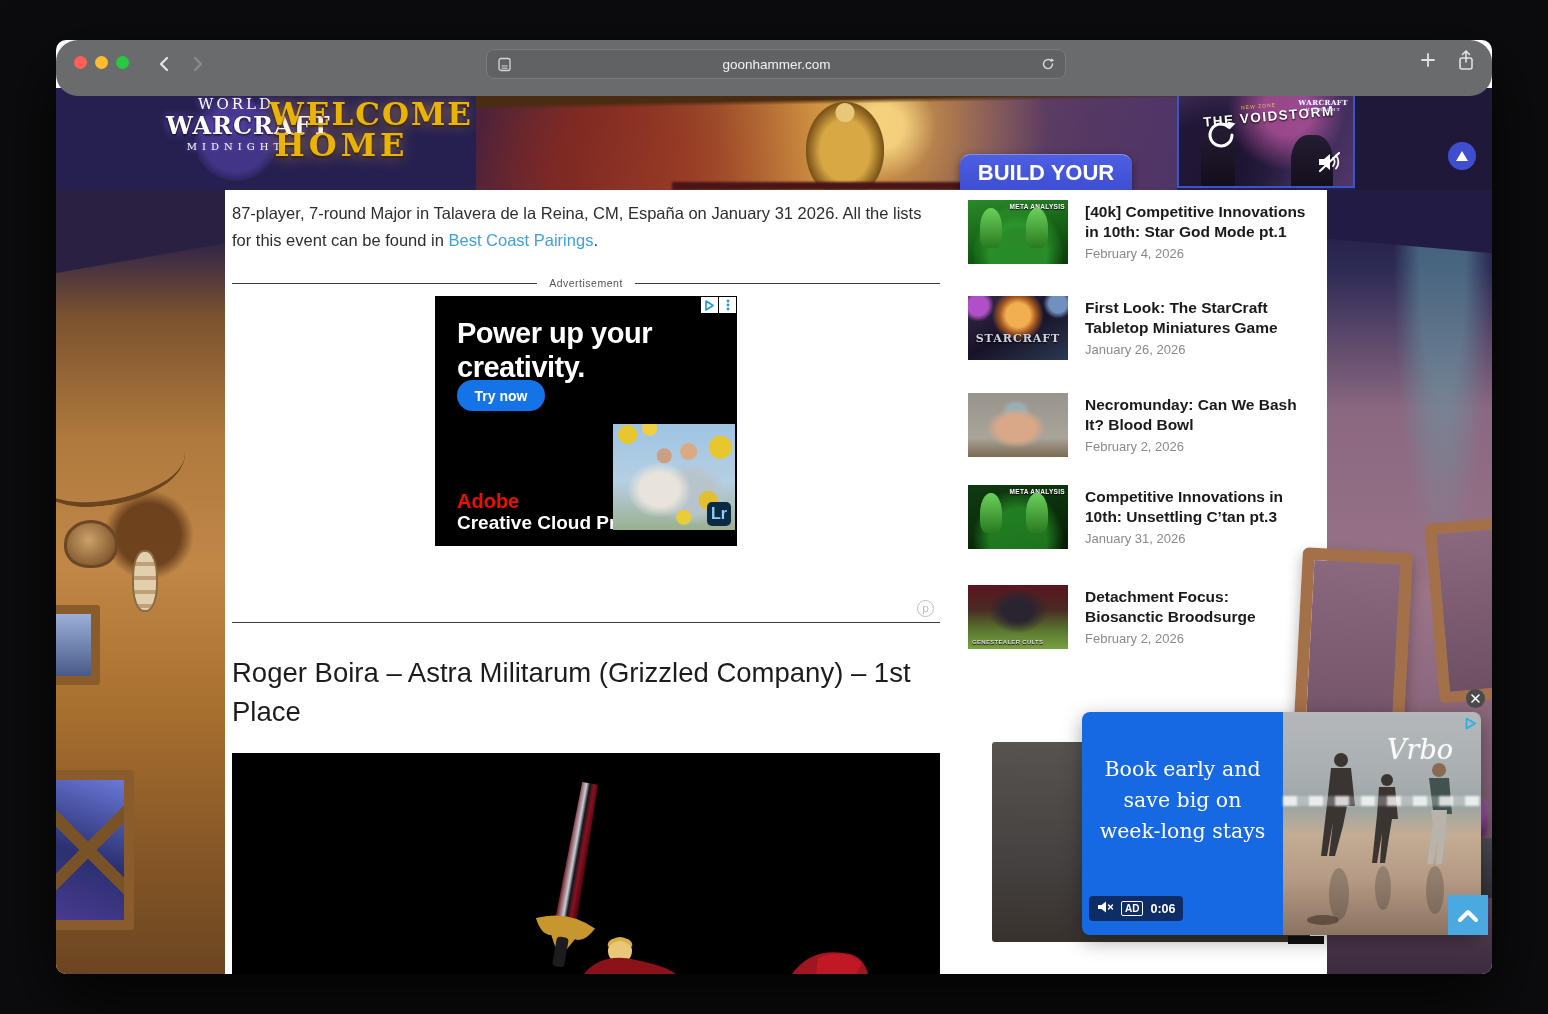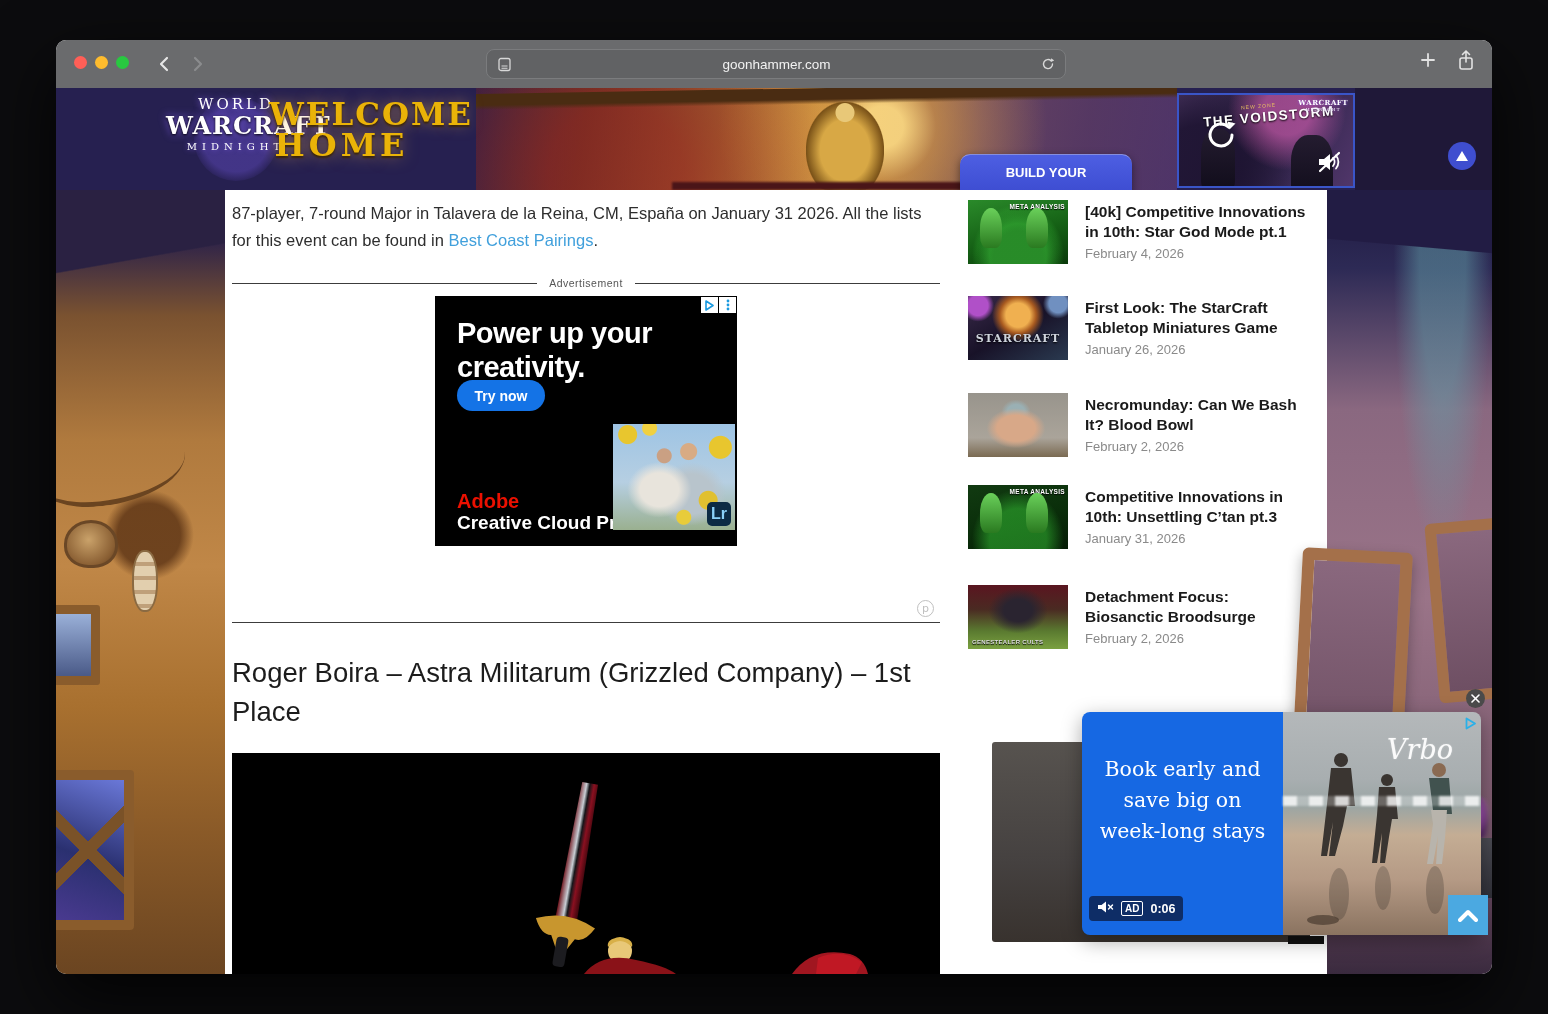--- a/index.html
+++ b/index.html
@@ -1,21 +1,21 @@
 <!DOCTYPE html>
 <html><head>
 <meta charset="utf-8">
 <style>
   * { margin:0; padding:0; box-sizing:border-box; }
   html,body { width:1548px; height:1014px; background:#0c0c0e; font-family:"Liberation Sans", sans-serif; overflow:hidden; }
   .screen { position:relative; width:1548px; height:1014px; }
   .window { position:absolute; left:56px; top:40px; width:1436px; height:934px; border-radius:10px; overflow:hidden; background:#fff; box-shadow:0 25px 70px rgba(0,0,0,.8); }
 
   
-  .titlebar { position:absolute; left:0; top:0; width:1436px; height:48px; background:#6a6b6d; z-index:60; }
+  .titlebar { position:absolute; left:0; top:0; width:1436px; height:56px; background:#6a6b6d; z-index:60;border-radius:22px; }
   .tl { position:absolute; top:16px; width:13px; height:13px; border-radius:50%; }
   .tl.close { left:18px; background:#ff5f57; }
   .tl.min   { left:39px; background:#febc2e; }
   .tl.max   { left:60px; background:#28c840; }
   .navbtn { position:absolute; top:12px; width:24px; height:24px; display:flex; align-items:center; justify-content:center; }
   .urlbar { position:absolute; left:430px; top:9px; width:580px; height:30px; background:#616264; border:1px solid #7b7c7e; border-radius:8px; display:flex; align-items:center; }
   .urltext { flex:1; text-align:center; color:#f2f2f2; font-size:13.5px; }
   .chromeicon { position:absolute; top:11px; }
 
   
@@ -39,21 +39,21 @@
   .wowlogo::before { content:""; position:absolute; left:28px; top:2px; width:84px; height:84px; border-radius:50%;
     background:radial-gradient(circle, rgba(90,70,180,.55) 0 55%, rgba(40,30,90,.2) 75%, transparent 80%); }
   .wlg1 { position:relative; font-size:15px; letter-spacing:3px; text-shadow:0 0 6px #7a5ae0; }
   .wlg2 { position:relative; font-size:24px; font-weight:bold; letter-spacing:1px; margin-top:-2px; text-shadow:0 1px 3px #000, 0 0 8px #7a5ae0; }
   .wlg3 { position:relative; font-size:10px; letter-spacing:5px; margin-top:1px; text-shadow:0 0 5px #7a5ae0; }
   .welcome { position:absolute; left:213px; top:8px; width:145px; text-align:center; font-family:"DejaVu Serif", serif; font-weight:bold; color:#eab308; }
   .wel1 { font-size:31px; letter-spacing:2px; text-shadow:0 2px 2px #3a2408, 0 0 14px rgba(255,190,80,.55); }
   .wel2 { font-size:32px; letter-spacing:4px; margin-top:-6px; text-shadow:0 2px 2px #3a2408, 0 0 16px rgba(255,190,80,.6); }
   .cta-btn { position:absolute; left:904px; top:66px; width:172px; height:60px; border-radius:10px;
     background:linear-gradient(180deg,#4d5fe2,#3442c8); border:0; border-top:1px solid rgba(255,255,255,.4);
-    box-shadow:0 3px 8px rgba(0,0,0,.45); color:#fff; font-weight:bold; font-size:13px; line-height:25px; text-align:center; cursor:pointer; font-family:"Liberation Sans", sans-serif; }
+    box-shadow:0 3px 8px rgba(0,0,0,.45); color:#fff; font-weight:bold; font-size:22px; line-height:25px; text-align:center; cursor:pointer; font-family:"Liberation Sans", sans-serif; }
   .banner-video { position:absolute; left:1121px; top:5px; width:178px; height:95px; border:2px solid #3a55c8; overflow:hidden;
     background:
       radial-gradient(circle at 62% 18%, rgba(200,90,170,.7) 0 18%, transparent 45%),
       radial-gradient(circle at 12% 80%, rgba(30,20,50,.9) 0 25%, transparent 55%),
       linear-gradient(115deg, #4a3560, #241b3a 45%, #3a2a55 72%, #51366a); }
   .vid-fig { position:absolute; width:34px; height:64px; background:linear-gradient(180deg,#241c30,#100c1a); border-radius:40% 40% 20% 20%; filter:blur(.6px); }
   .vid-overline { position:absolute; left:62px; top:8px; color:#e8c060; font-size:5px; letter-spacing:1px; transform:rotate(-5deg); }
   .vid-title { position:absolute; left:24px; top:14px; color:#fff; font-weight:bold; font-size:13.5px; letter-spacing:1.5px; transform:rotate(-5deg); text-shadow:0 1px 2px #000; white-space:nowrap; }
   .vid-logo { position:absolute; right:5px; top:3px; text-align:center; color:#fff; font-family:"DejaVu Serif", serif; text-shadow:0 0 3px #8a5ae0; }
   .vid-logo .l1 { font-size:7px; font-weight:bold; letter-spacing:.5px; }

